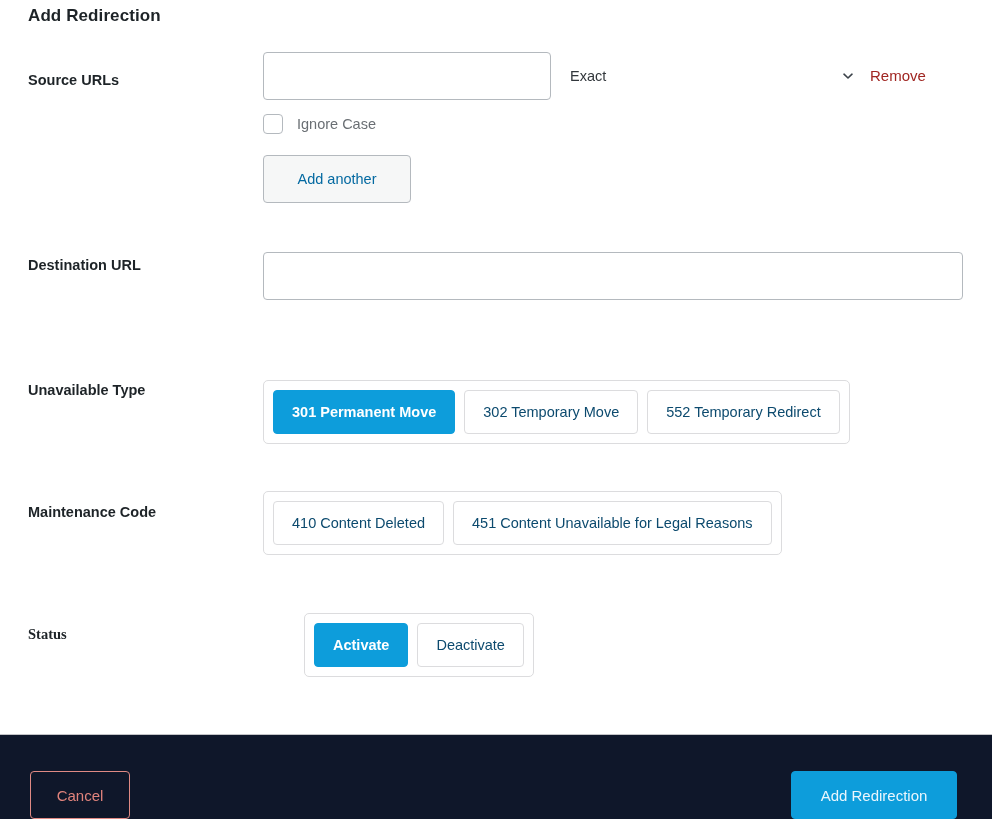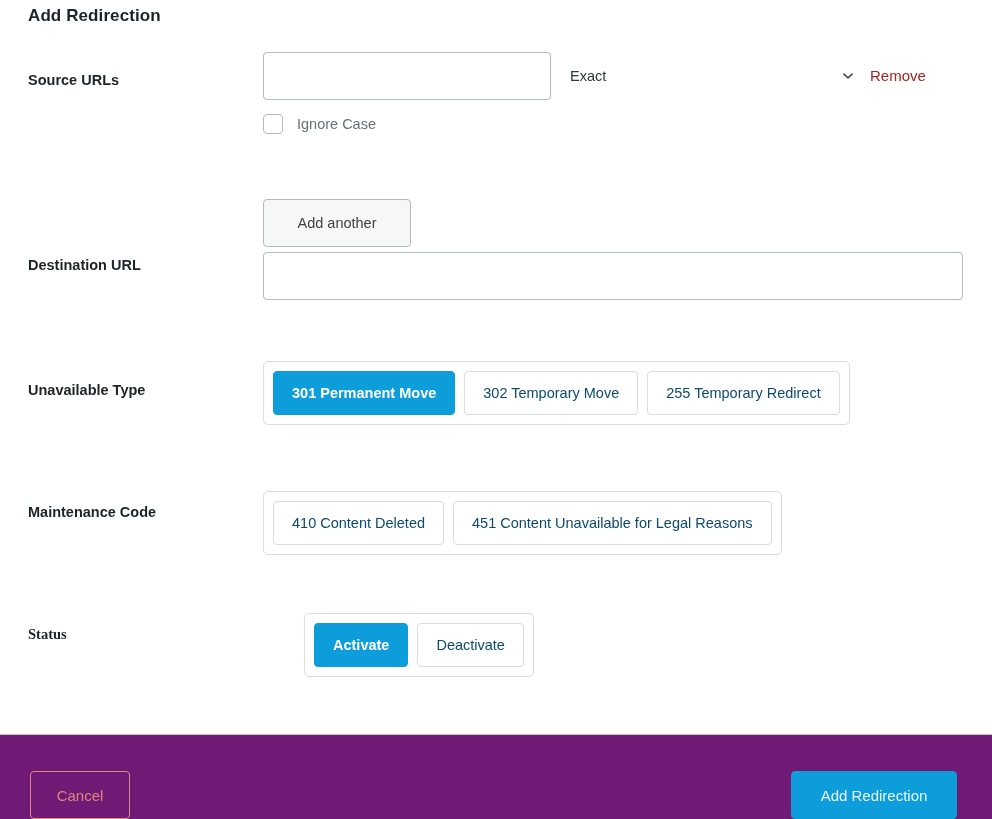--- a/index.html
+++ b/index.html
@@ -140,23 +140,22 @@
     position: absolute;
     left: 0;
     top: 103px;
     width: 148px;
     height: 48px;
     background: #f6f7f7;
     border: 1px solid #b4b9be;
     border-radius: 4px;
     font-family: "Liberation Sans", sans-serif;
     font-size: 14.5px;
-    color: #404040;
-    cursor: pointer;
-    margin-top: 44px;
+    color: #0369a1;
+    cursor: pointer;
   }
 
   
   .btn-group {
     display: inline-flex;
     align-items: center;
     border: 1px solid #dcdcde;
     border-radius: 5px;
     background: #ffffff;
     padding: 9px;
@@ -190,21 +189,21 @@
     width: 992px;
     height: 1px;
     background: #c3c4c7;
   }
   .footer {
     position: absolute;
     left: 0;
     top: 735px;
     width: 992px;
     height: 84px;
-    background: #701a75;
+    background: #0f172a;
   }
   .cancel-btn {
     position: absolute;
     left: 30px;
     top: 36px;
     width: 100px;
     height: 48px;
     background: transparent;
     border: 1px solid #e08a84;
     border-radius: 4px;
@@ -265,25 +264,25 @@
 
     <div class="form-row" style="height:113px;">
       <div class="row-label" style="top:35px;">Destination URL</div>
       <div class="row-field" style="top:30px;">
         <input class="text-input destination-input" type="text" value="" placeholder="" style="">
       </div>
     </div>
 
     <div class="form-row" style="height:122px;">
       <div class="row-label" style="top:47px;">Unavailable Type</div>
-      <div class="row-field" style="top:26px;">
+      <div class="row-field" style="top:45px;">
         <div class="btn-group">
           <button class="seg-btn active" type="button">301 Permanent Move</button>
           <button class="seg-btn" type="button">302 Temporary Move</button>
-          <button class="seg-btn" type="button">255 Temporary Redirect</button>
+          <button class="seg-btn" type="button">552 Temporary Redirect</button>
         </div>
       </div>
     </div>
 
     <div class="form-row" style="height:122px;">
       <div class="row-label" style="top:47px;">Maintenance Code</div>
       <div class="row-field" style="top:34px;">
         <div class="btn-group">
           <button class="seg-btn" type="button">410 Content Deleted</button>
           <button class="seg-btn" type="button">451 Content Unavailable for Legal Reasons</button>

